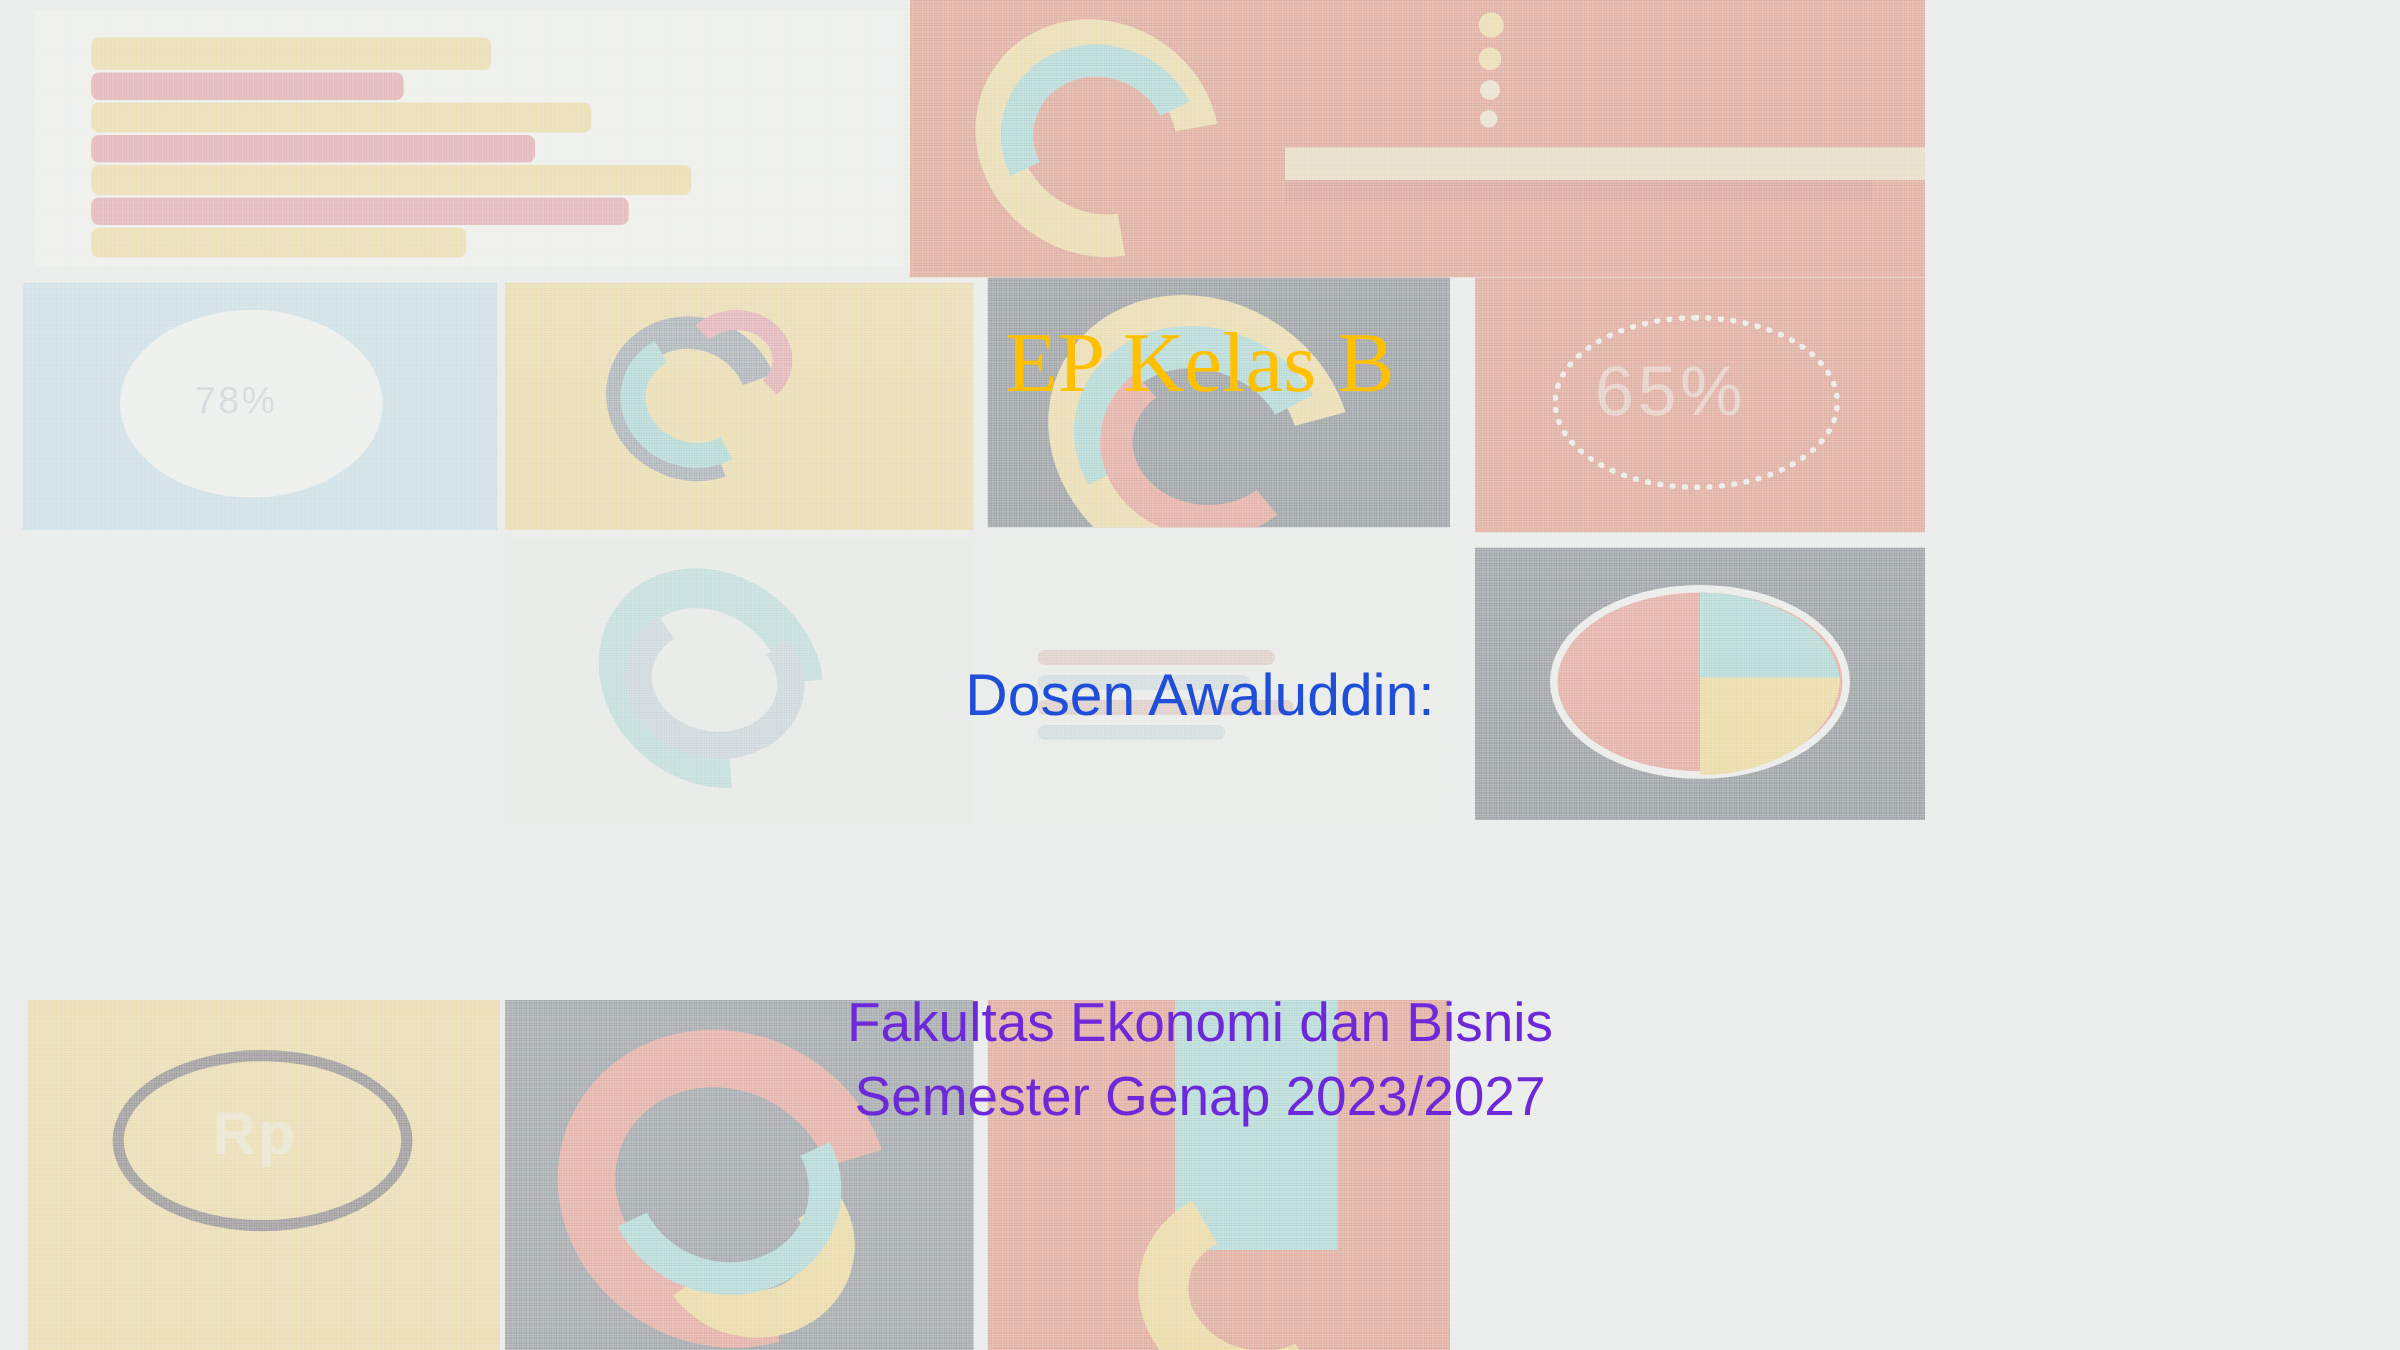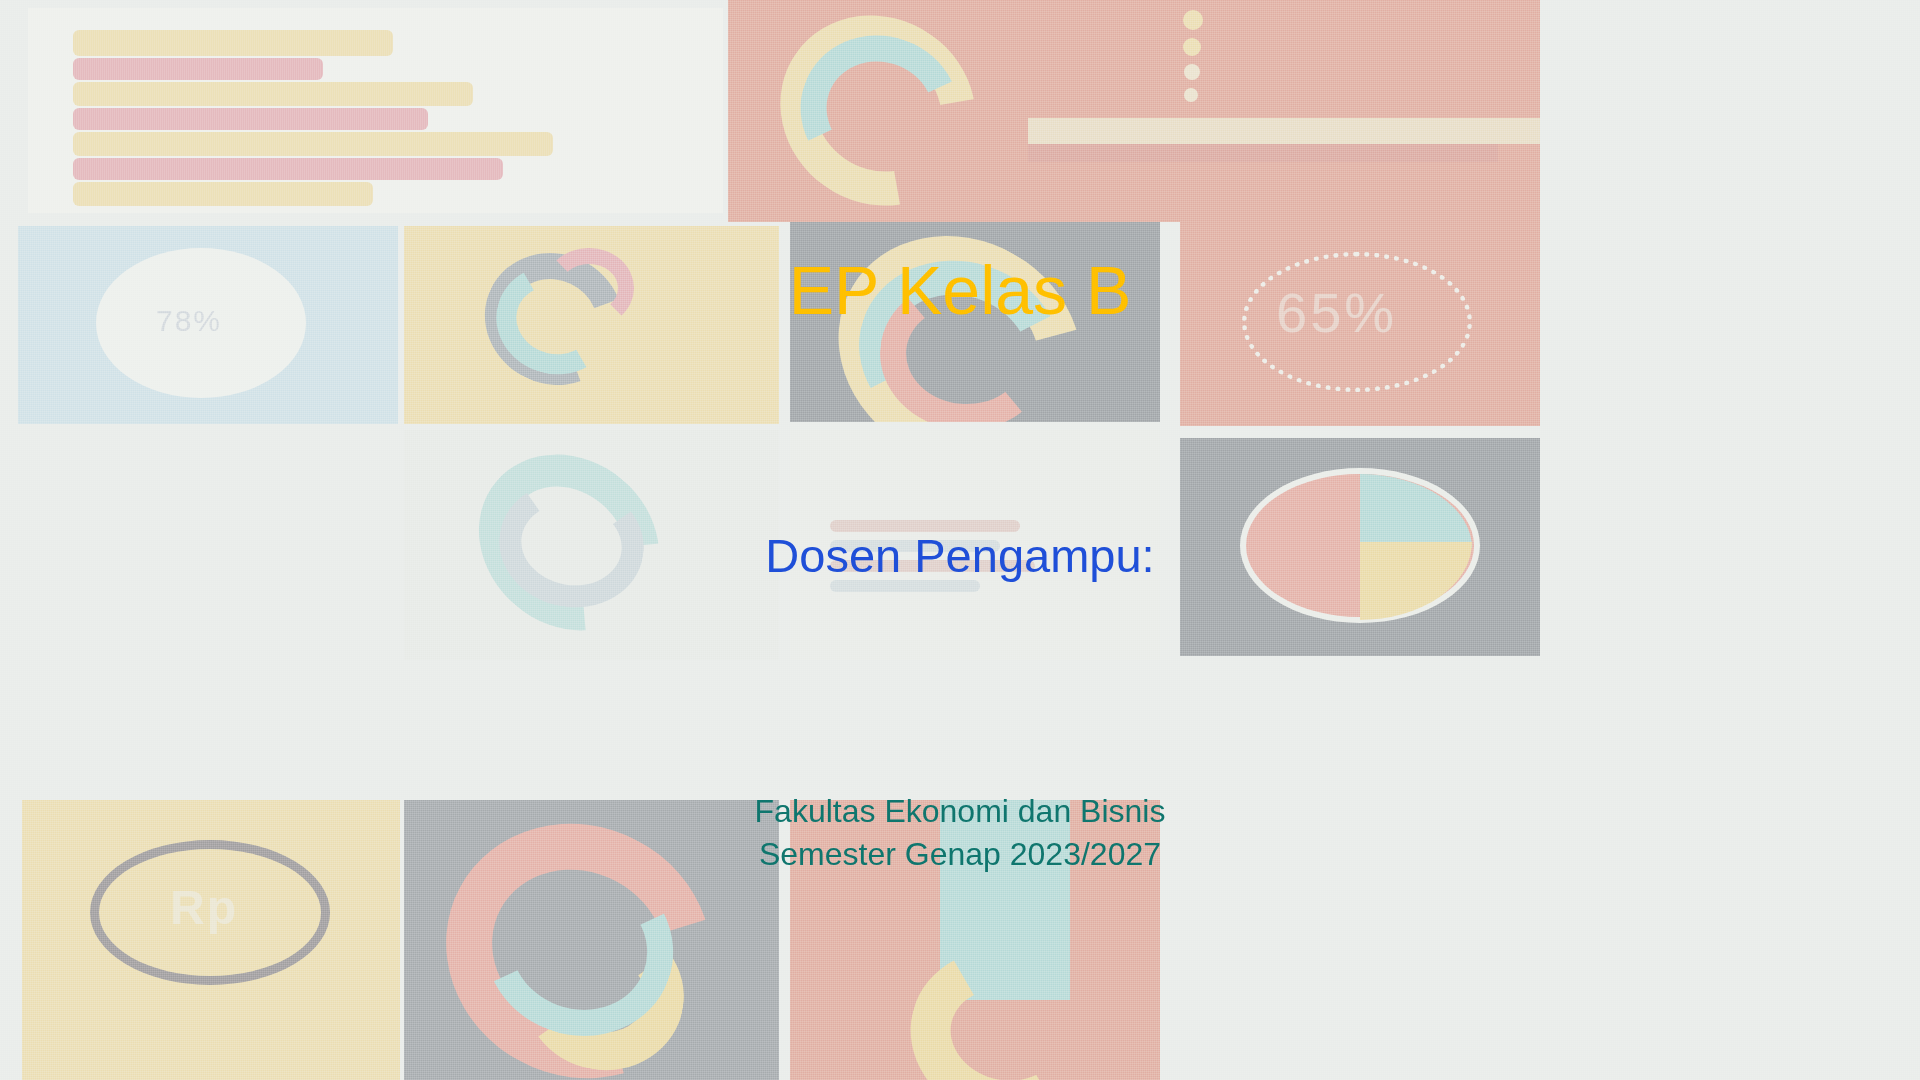--- a/index.html
+++ b/index.html
@@ -93,39 +93,39 @@
     font-weight: normal;
     letter-spacing: -0.5px;
   }
   .subtitle {
     position: absolute;
     left: 0; right: 0;
     top: 255px;
     font-size: 68px;
     line-height: 1.05;
     color: #ffc000;
-    font-family: Liberation Sans, sans-serif;
+    font-family: Liberation Serif, serif;
     font-weight: normal;
   }
   .lecturer-block {
     position: absolute;
     left: 0; right: 0;
     top: 525px;
     color: #1f4fd8;
     font-size: 47px;
     line-height: 1.32;
     font-family: "Liberation Sans", sans-serif;
   }
   .lecturer-block div { }
   .affiliation-block {
     position: absolute;
     left: 0; right: 0;
     top: 790px;
-    color: #0f766e;
-    font-size: 32px;
+    color: #6d28d9;
+    font-size: 44px;
     line-height: 1.33;
     font-family: "Liberation Sans", sans-serif;
   }
 </style>
 </head>
 <body>
 
 <div class="slide">
 
   <div class="bg-collage">
@@ -234,21 +234,21 @@
     <div class="grain"></div>
     <div class="haze"></div>
   </div>
 
   <div class="text-layer">
 
 
     <div class="subtitle">EP Kelas B</div>
 
     <div class="lecturer-block">
-      <div>Dosen Pengampu:</div>
+      <div>Dosen Awaluddin:</div>
     </div>
 
     <div class="affiliation-block">
       <div>Fakultas Ekonomi dan Bisnis</div>
       <div>Semester Genap 2023/2027</div>
     </div>
 
   </div>
 
 </div>

